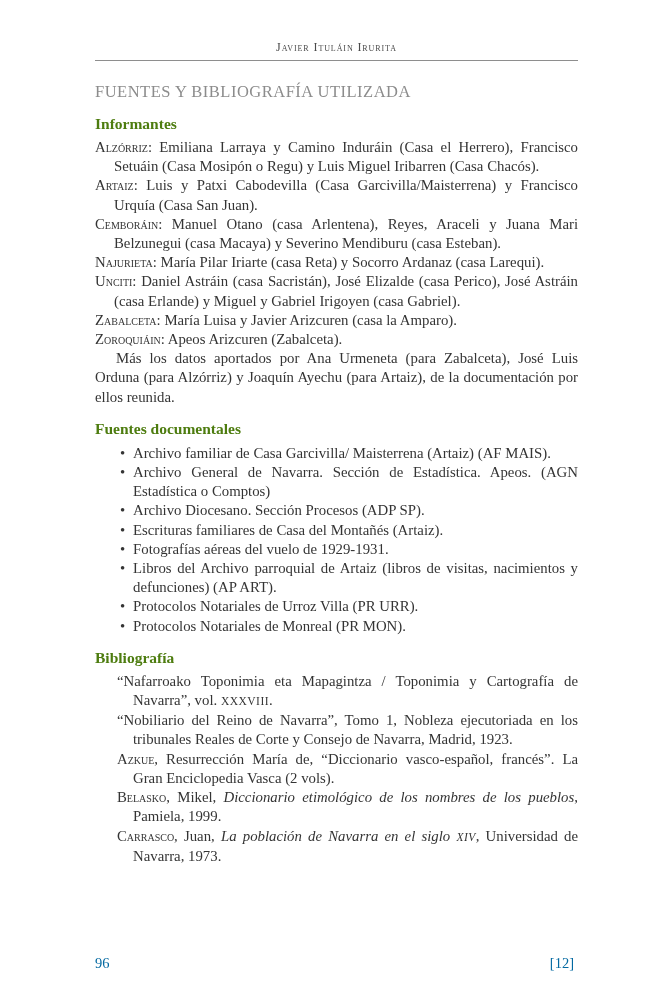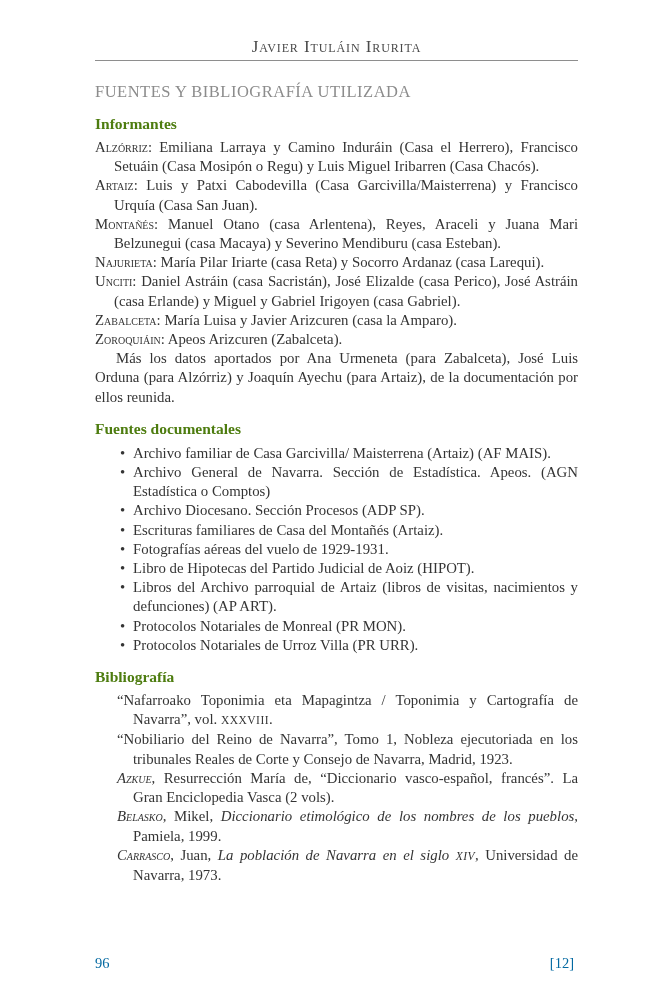--- a/index.html
+++ b/index.html
@@ -15,21 +15,21 @@
   .content {
     position: absolute;
     left: 95px;
     top: 0;
     width: 483px;
   }
   .running-header {
     margin-top: 40px;
     text-align: center;
     font-variant: small-caps;
-    font-size: 17px;
+    font-size: 12px;
     line-height: 14px;
     letter-spacing: 0.9px;
     color: #4a4a4a;
   }
   .header-rule {
     margin-top: 6px;
     border-bottom: 1px solid #8e8e8e;
     height: 0;
   }
   .chapter-title {
@@ -74,21 +74,21 @@
     position: absolute;
     left: 25px;
     top: 0;
   }
   .bib-entries { margin-top: 4px; }
   .bib-entry {
     margin: 0;
     padding-left: 38px;
     text-indent: -16px;
   }
-  .seg-sc { font-variant: small-caps; font-style: italic; }
+  .seg-sc { font-variant: small-caps; }
   .seg-i { font-style: italic; }
   .seg-rn { font-size: 0.78em; letter-spacing: 0.04em; }
   .seg-irn { font-style: italic; font-size: 0.78em; letter-spacing: 0.04em; }
   .footer {
     position: absolute;
     left: 95px;
     right: 71px;
     top: 954px;
     display: flex;
     justify-content: space-between;
@@ -108,40 +108,39 @@
     </div>
     <div class="header-rule"></div>
 
     <h1 class="chapter-title">FUENTES Y BIBLIOGRAFÍA UTILIZADA</h1>
 
     <h2 class="section-heading">Informantes</h2>
 
     <div class="entries body-text">
       <p class="entry"><span class="sc">Alzórriz</span><span>: Emiliana Larraya y Camino Induráin (Casa el Herrero), Francisco Setuáin (Casa Mosipón o Regu) y Luis Miguel Iribarren (Casa Chacós).</span></p>
       <p class="entry"><span class="sc">Artaiz</span><span>: Luis y Patxi Cabodevilla (Casa Garcivilla/Maisterrena) y Francisco Urquía (Casa San Juan).</span></p>
-      <p class="entry"><span class="sc">Montañés</span><span>: Manuel Otano (casa Arlentena), Reyes, Araceli y Juana Mari Belzunegui (casa Macaya) y Severino Mendiburu (casa Esteban).</span></p>
+      <p class="entry"><span class="sc">Cemboráin</span><span>: Manuel Otano (casa Arlentena), Reyes, Araceli y Juana Mari Belzunegui (casa Macaya) y Severino Mendiburu (casa Esteban).</span></p>
       <p class="entry"><span class="sc">Najurieta</span><span>: María Pilar Iriarte (casa Reta) y Socorro Ardanaz (casa Larequi).</span></p>
       <p class="entry"><span class="sc">Unciti</span><span>: Daniel Astráin (casa Sacristán), José Elizalde (casa Perico), José Astráin (casa Erlande) y Miguel y Gabriel Irigoyen (casa Gabriel).</span></p>
       <p class="entry"><span class="sc">Zabalceta</span><span>: María Luisa y Javier Arizcuren (casa la Amparo).</span></p>
       <p class="entry"><span class="sc">Zoroquiáin</span><span>: Apeos Arizcuren (Zabalceta).</span></p>
       <p class="closing-para">Más los datos aportados por Ana Urmeneta (para Zabalceta), José Luis Orduna (para Alzórriz) y Joaquín Ayechu (para Artaiz), de la documentación por ellos reunida.</p>
     </div>
 
     <h2 class="section-heading">Fuentes documentales</h2>
 
     <ul class="bullet-list body-text">
       <li>Archivo familiar de Casa Garcivilla/ Maisterrena (Artaiz) (AF MAIS).</li>
       <li>Archivo General de Navarra. Sección de Estadística. Apeos. (AGN Estadística o Comptos)</li>
       <li>Archivo Diocesano. Sección Procesos (ADP SP).</li>
       <li>Escrituras familiares de Casa del Montañés (Artaiz).</li>
       <li>Fotografías aéreas del vuelo de 1929-1931.</li>
-      <li>Libro de Hipotecas del Partido Judicial de Aoiz (HIPOT).</li>
       <li>Libros del Archivo parroquial de Artaiz (libros de visitas, nacimientos y defunciones) (AP ART).</li>
+      <li>Protocolos Notariales de Urroz Villa (PR URR).</li>
       <li>Protocolos Notariales de Monreal (PR MON).</li>
-      <li>Protocolos Notariales de Urroz Villa (PR URR).</li>
     </ul>
 
     <h2 class="section-heading">Bibliografía</h2>
 
     <div class="bib-entries body-text">
       <p class="bib-entry"><span>“Nafarroako Toponimia eta Mapagintza / Toponimia y Cartografía de Navarra”, vol. </span><span class="seg-rn">XXXVIII</span><span>.</span></p>
       <p class="bib-entry"><span>“Nobiliario del Reino de Navarra”, Tomo 1, Nobleza ejecutoriada en los tribunales Reales de Corte y Consejo de Navarra, Madrid, 1923.</span></p>
       <p class="bib-entry"><span class="seg-sc">Azkue</span><span>, Resurrección María de, “Diccionario vasco-español, francés”. La Gran Enciclopedia Vasca (2 vols).</span></p>
       <p class="bib-entry"><span class="seg-sc">Belasko</span><span>, Mikel, </span><span class="seg-i">Diccionario etimológico de los nombres de los pueblos</span><span>, Pamiela, 1999.</span></p>
       <p class="bib-entry"><span class="seg-sc">Carrasco</span><span>, Juan, </span><span class="seg-i">La población de Navarra en el siglo </span><span class="seg-irn">XIV</span><span>, Universidad de Navarra, 1973.</span></p>

